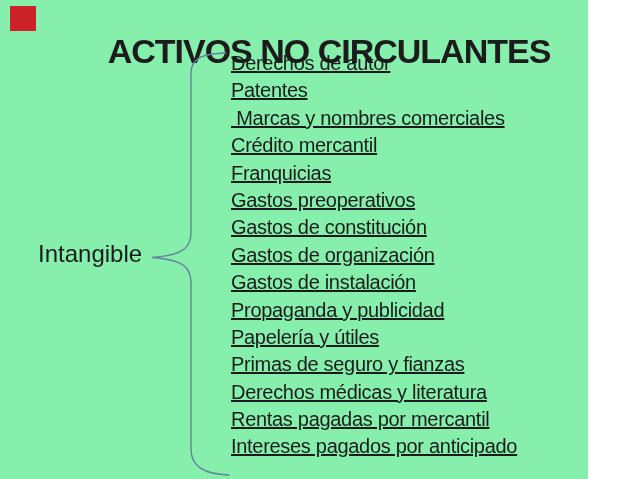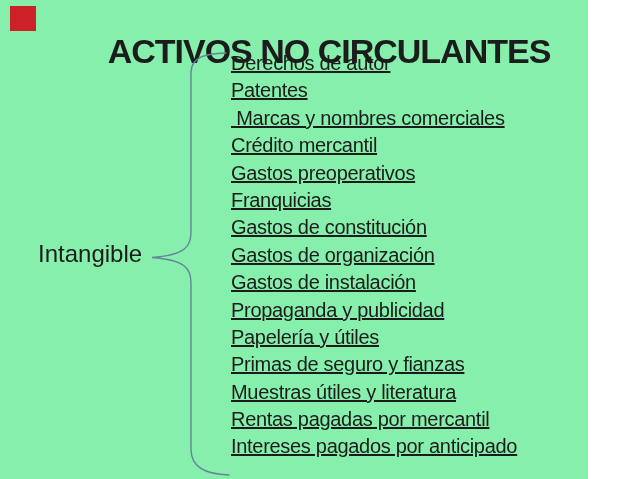--- a/index.html
+++ b/index.html
@@ -92,26 +92,26 @@
     </svg>
   </div>
 
   <div class="group-label">Intangible</div>
 
   <ul class="item-list">
     <li>Derechos de autor</li>
     <li>Patentes</li>
     <li> Marcas y nombres comerciales</li>
     <li>Crédito mercantil</li>
+    <li>Franquicias</li>
     <li>Gastos preoperativos</li>
-    <li>Franquicias</li>
     <li>Gastos de constitución</li>
     <li>Gastos de organización</li>
     <li>Gastos de instalación</li>
     <li>Propaganda y publicidad</li>
     <li>Papelería y útiles</li>
     <li>Primas de seguro y fianzas</li>
-    <li>Muestras útiles y literatura</li>
+    <li>Derechos médicas y literatura</li>
     <li>Rentas pagadas por mercantil</li>
     <li>Intereses pagados por anticipado</li>
   </ul>
 
 </div>
 
 </body></html>

